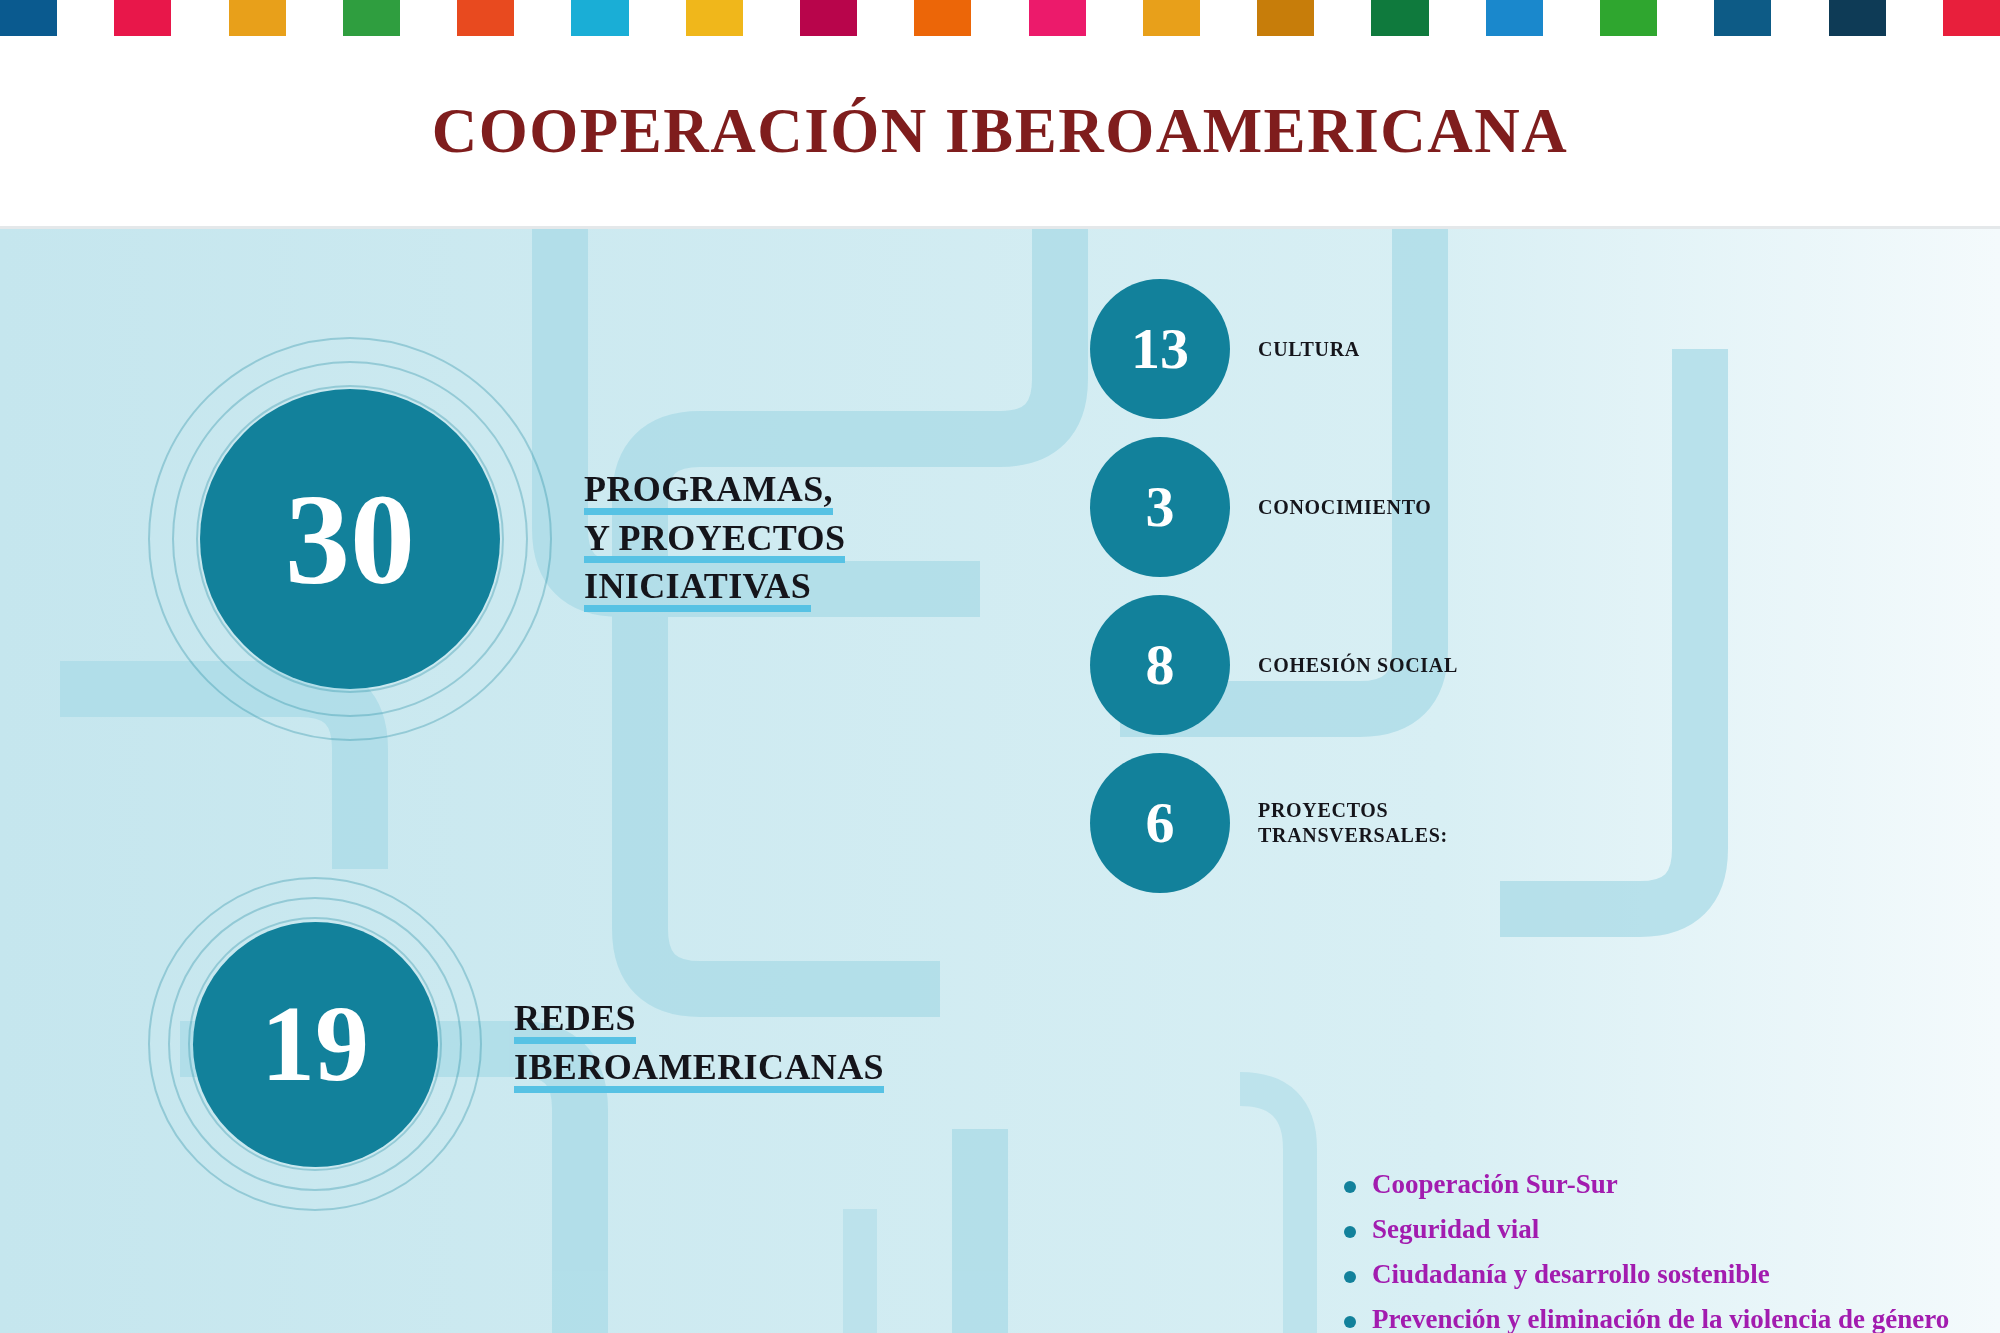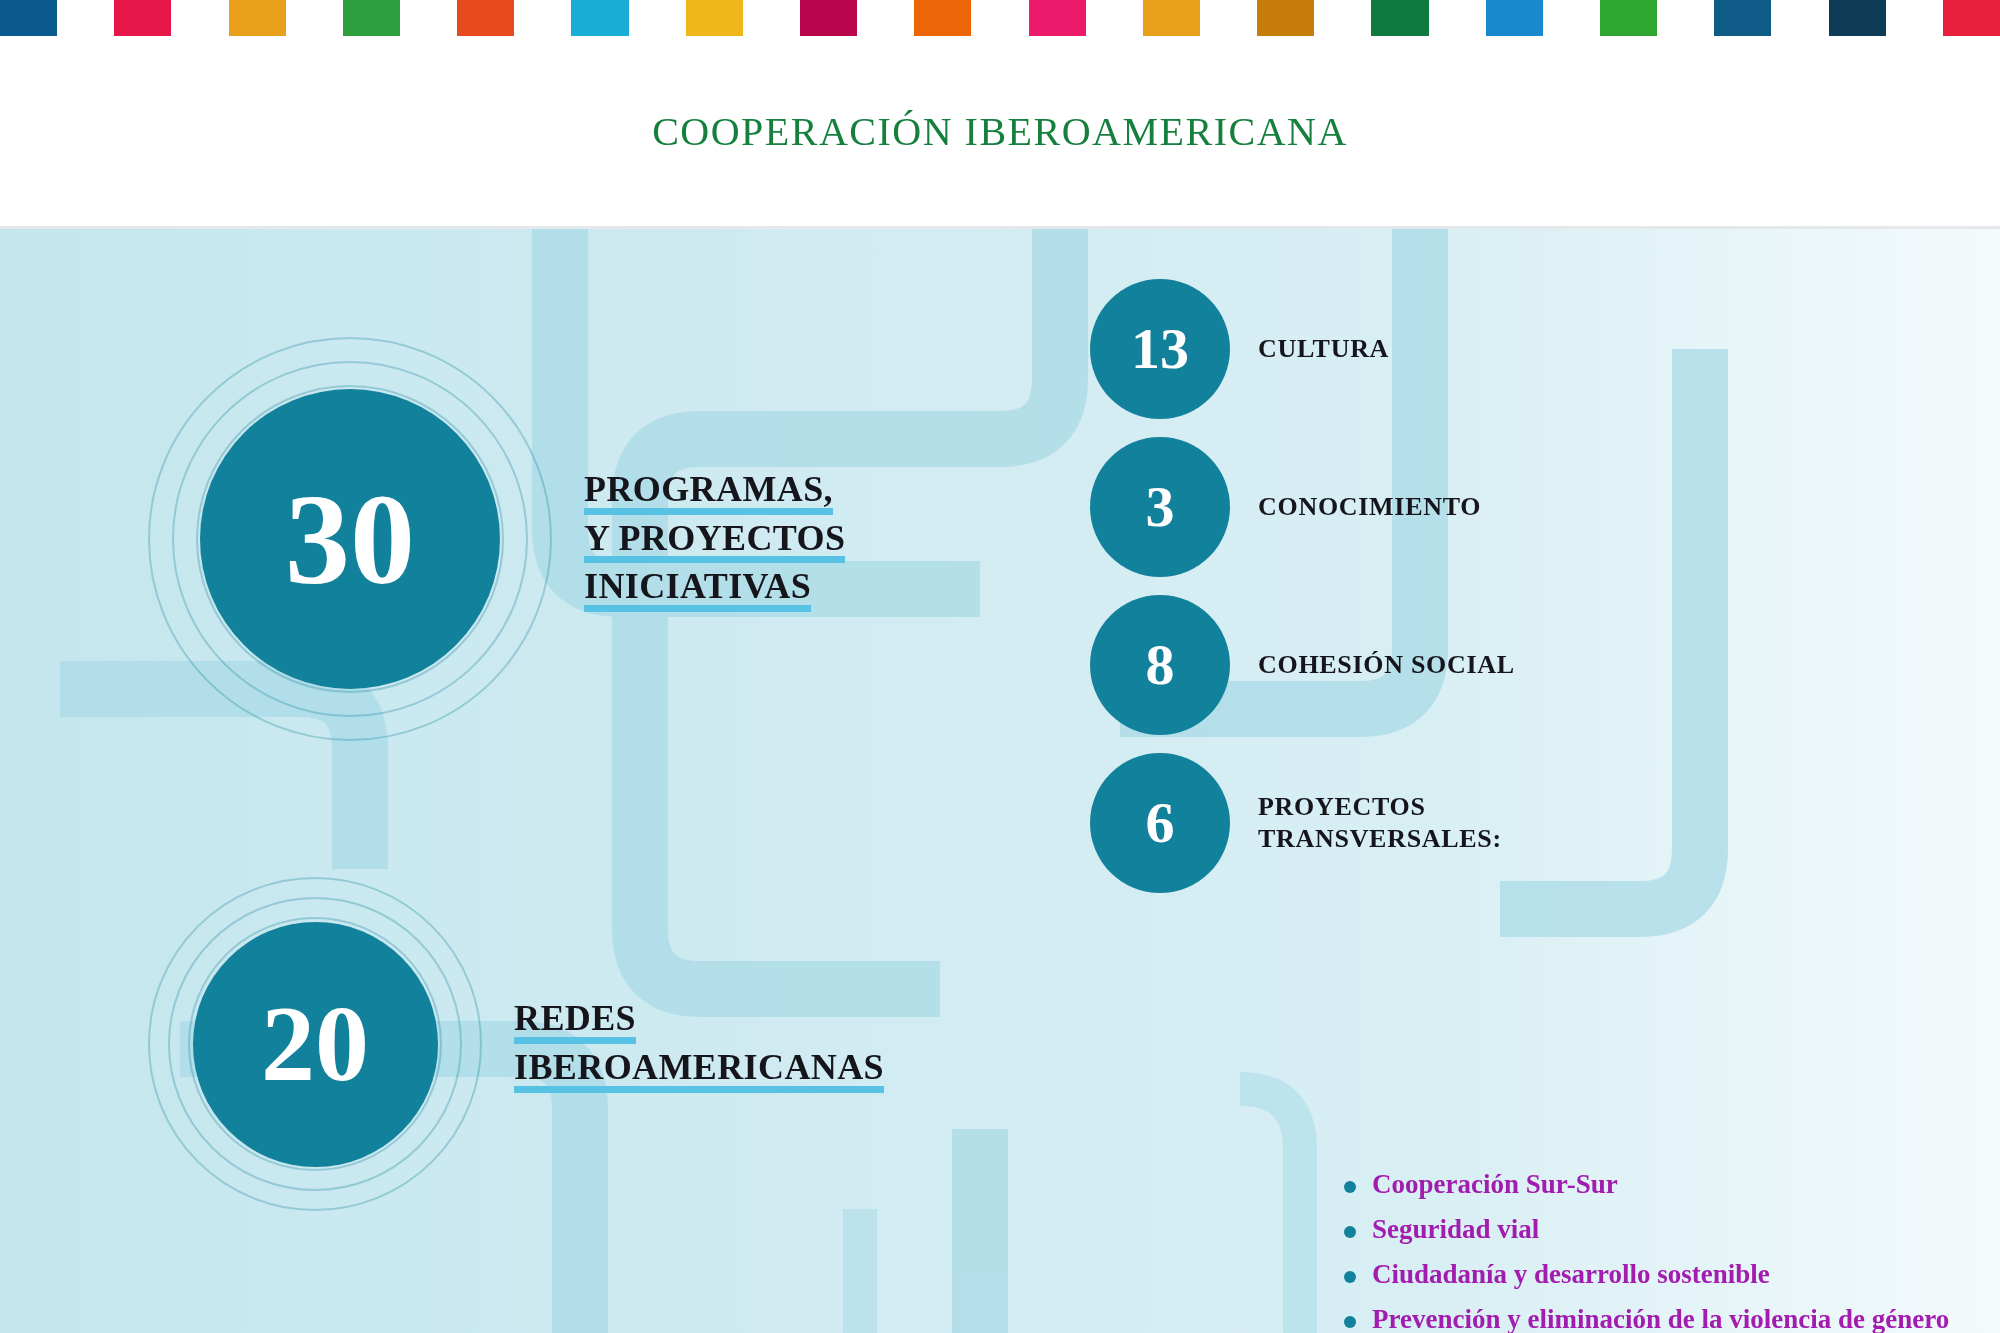--- a/index.html
+++ b/index.html
@@ -36,24 +36,24 @@
   .title-band {
     height: 190px;
     background: #ffffff;
     display: flex;
     align-items: center;
     justify-content: center;
     border-bottom: 3px solid #e4e8ea;
   }
   .title-band h1 {
     margin: 0;
-    font-size: 40px;
+    font-size: 63px;
     letter-spacing: 1.5px;
-    font-weight: normal;
-    color: #15803d;
+    font-weight: bold;
+    color: #7f1d1d;
     font-family: "Liberation Serif", serif;
   }
 
   
   .body-area {
     position: relative;
     height: calc(1333px - 36px - 193px);
     background: #c5e6ee;
     overflow: hidden;
   }
@@ -169,21 +169,21 @@
     align-items: center;
     justify-content: center;
     font-size: 58px;
     font-weight: bold;
     line-height: 1;
     flex: 0 0 auto;
     font-family: "Liberation Serif", serif;
   }
   .cat-label {
     margin-left: 28px;
-    font-size: 26px;
+    font-size: 20px;
     font-weight: bold;
     letter-spacing: 0.7px;
     color: #15151b;
     text-transform: uppercase;
     line-height: 1.25;
   }
 
   .bullets {
     position: absolute;
     left: 258px;
@@ -305,21 +305,21 @@
             <div><span class="ul">INICIATIVAS</span></div>
           </div>
         </div>
 
         <div class="big-block block-2">
           <div class="rings small">
             <span class="ring r1"></span>
             <span class="ring r2"></span>
             <span class="ring r3"></span>
             <div class="big-circle">
-              <span>20</span>
+              <span>19</span>
             </div>
           </div>
           <div class="big-label">
             <div><span class="ul">REDES</span></div>
             <div><span class="ul">IBEROAMERICANAS</span></div>
           </div>
         </div>
 
       </div>
 

